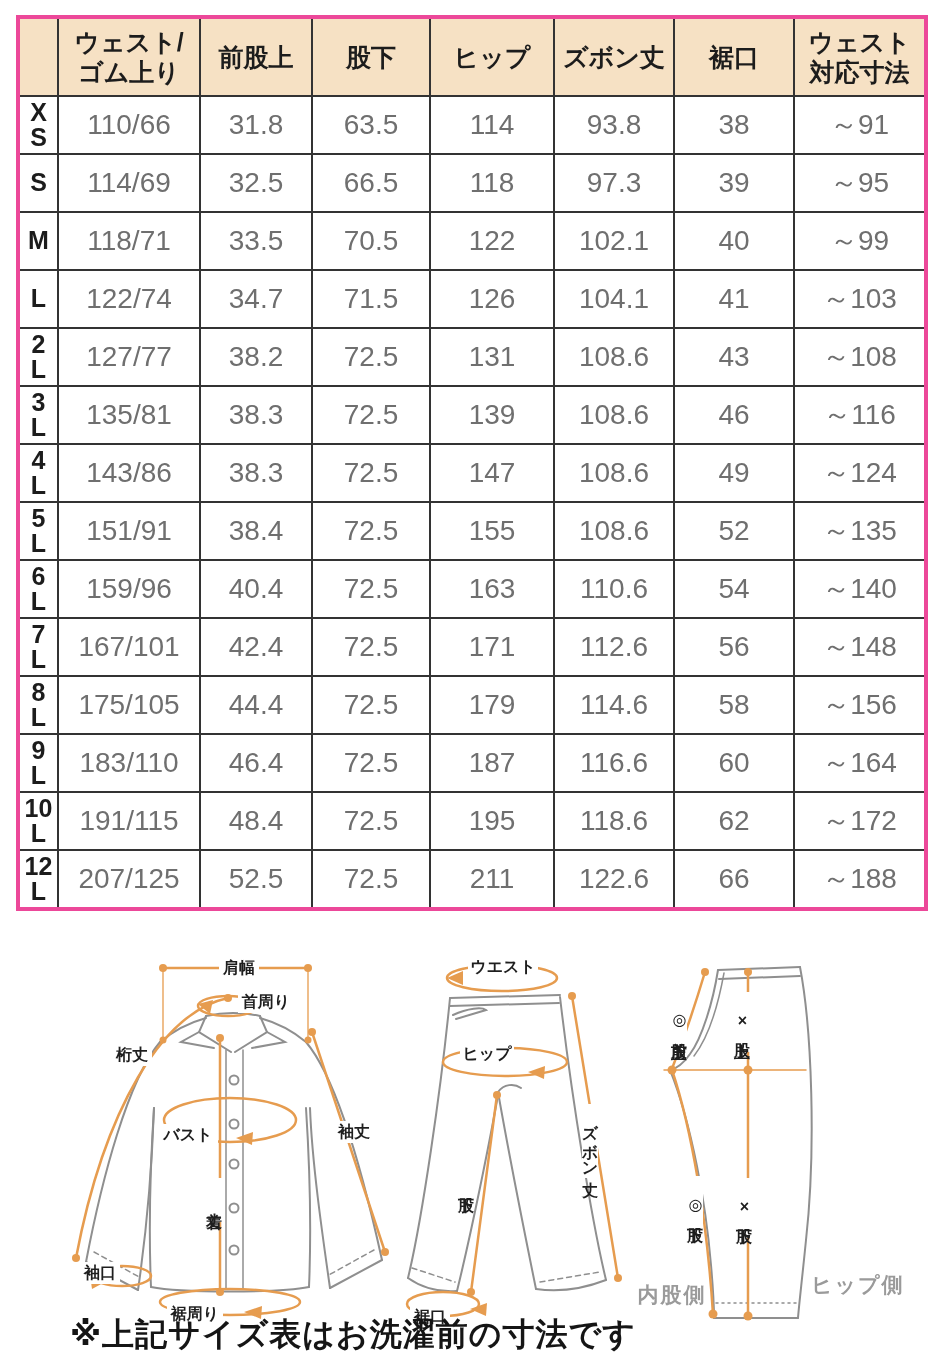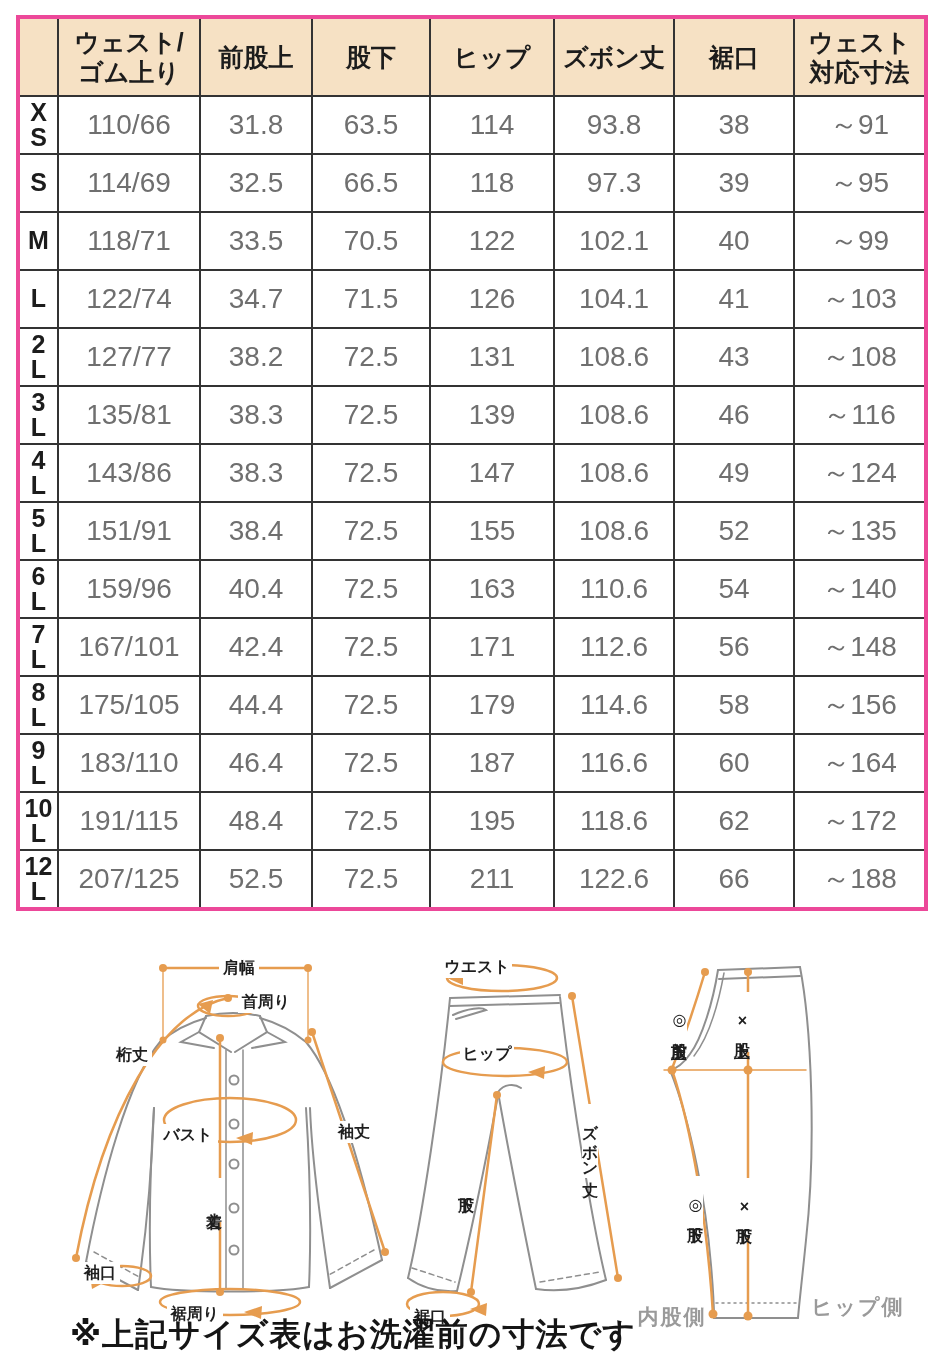--- a/index.html
+++ b/index.html
@@ -33,21 +33,21 @@
   .dlabel{
     position:absolute;font-size:16px;font-weight:700;color:#1e1e1e;
     text-align:center;line-height:20px;background:#fff;padding:1px 1px;white-space:nowrap;
     z-index:3;
   }
   .dlabel.v{
     writing-mode:vertical-rl;text-orientation:upright;line-height:1;
     letter-spacing:1px;padding:1px 0;
   }
   .dlabel.side{
-    background:transparent;color:#9a9a9a;font-size:21px;letter-spacing:2px;margin-top:22px;
+    background:transparent;color:#9a9a9a;font-size:21px;letter-spacing:2px;
   }
   
   .note{
     position:absolute;left:70px;top:1313px;font-size:32px;font-weight:700;
     color:#151515;letter-spacing:1px;z-index:4;white-space:nowrap;
   }
 </style>
 </head>
 <body>
 
@@ -356,21 +356,21 @@
 
     <div class="dlabel" style="left:219px;top:17px;width:38px">肩幅</div>
     <div class="dlabel" style="left:238px;top:51px;width:54px">首周り</div>
     <div class="dlabel" style="left:112px;top:104px;width:38px">桁丈</div>
     <div class="dlabel" style="left:158px;top:184px;width:58px">バスト</div>
     <div class="dlabel" style="left:334px;top:181px;width:38px">袖丈</div>
     <div class="dlabel v" style="left:206px;top:238px;height:42px">着丈</div>
     <div class="dlabel" style="left:80px;top:322px;width:38px">袖口</div>
     <div class="dlabel" style="left:167px;top:363px;width:54px">裾周り</div>
 
-    <div class="dlabel" style="left:442px;top:16px;width:68px">ウエスト</div>
+    <div class="dlabel" style="left:468px;top:16px;width:68px">ウエスト</div>
     <div class="dlabel" style="left:460px;top:103px;width:52px">ヒップ</div>
     <div class="dlabel v" style="left:582px;top:164px;height:72px">ズボン丈</div>
     <div class="dlabel v" style="left:458px;top:224px;height:42px">股下</div>
     <div class="dlabel" style="left:410px;top:366px;width:38px">裾口</div>
 
     <div class="dlabel v" style="left:671px;top:42px;height:76px">◎前股上</div>
     <div class="dlabel v" style="left:734px;top:52px;height:58px">×股上</div>
     <div class="dlabel v" style="left:687px;top:236px;height:58px">◎股下</div>
     <div class="dlabel v" style="left:736px;top:238px;height:58px">×股下</div>
     <div class="dlabel side" style="left:636px;top:344px;width:70px">内股側</div>

